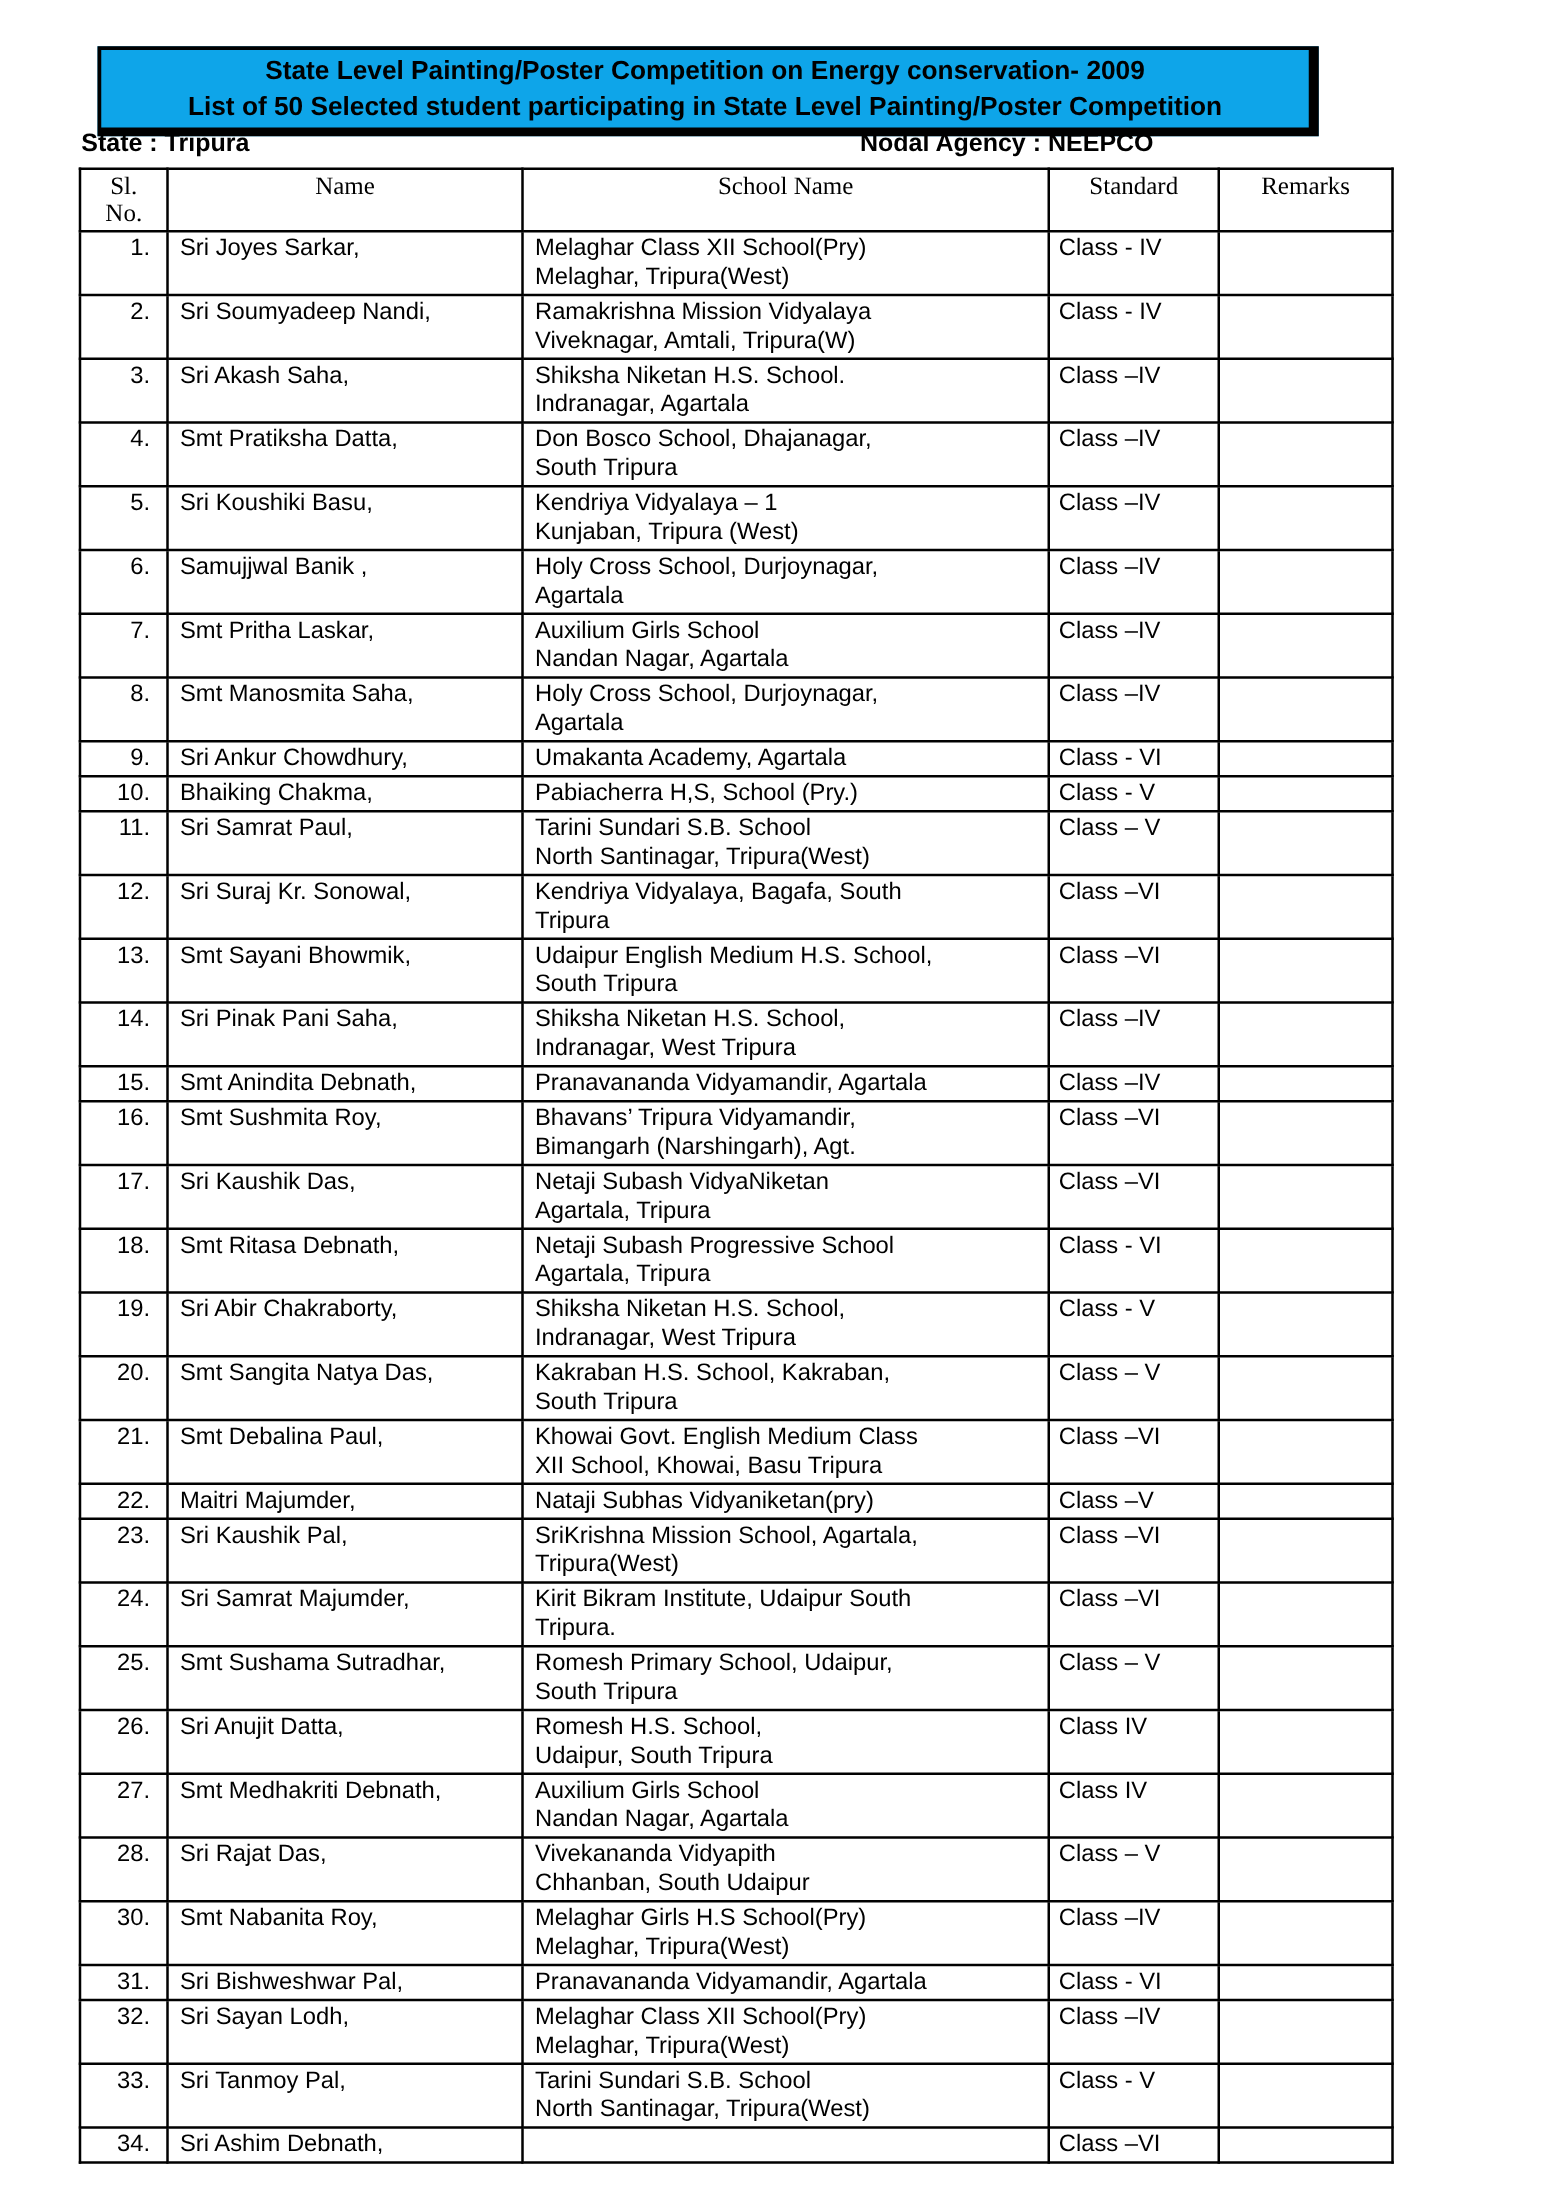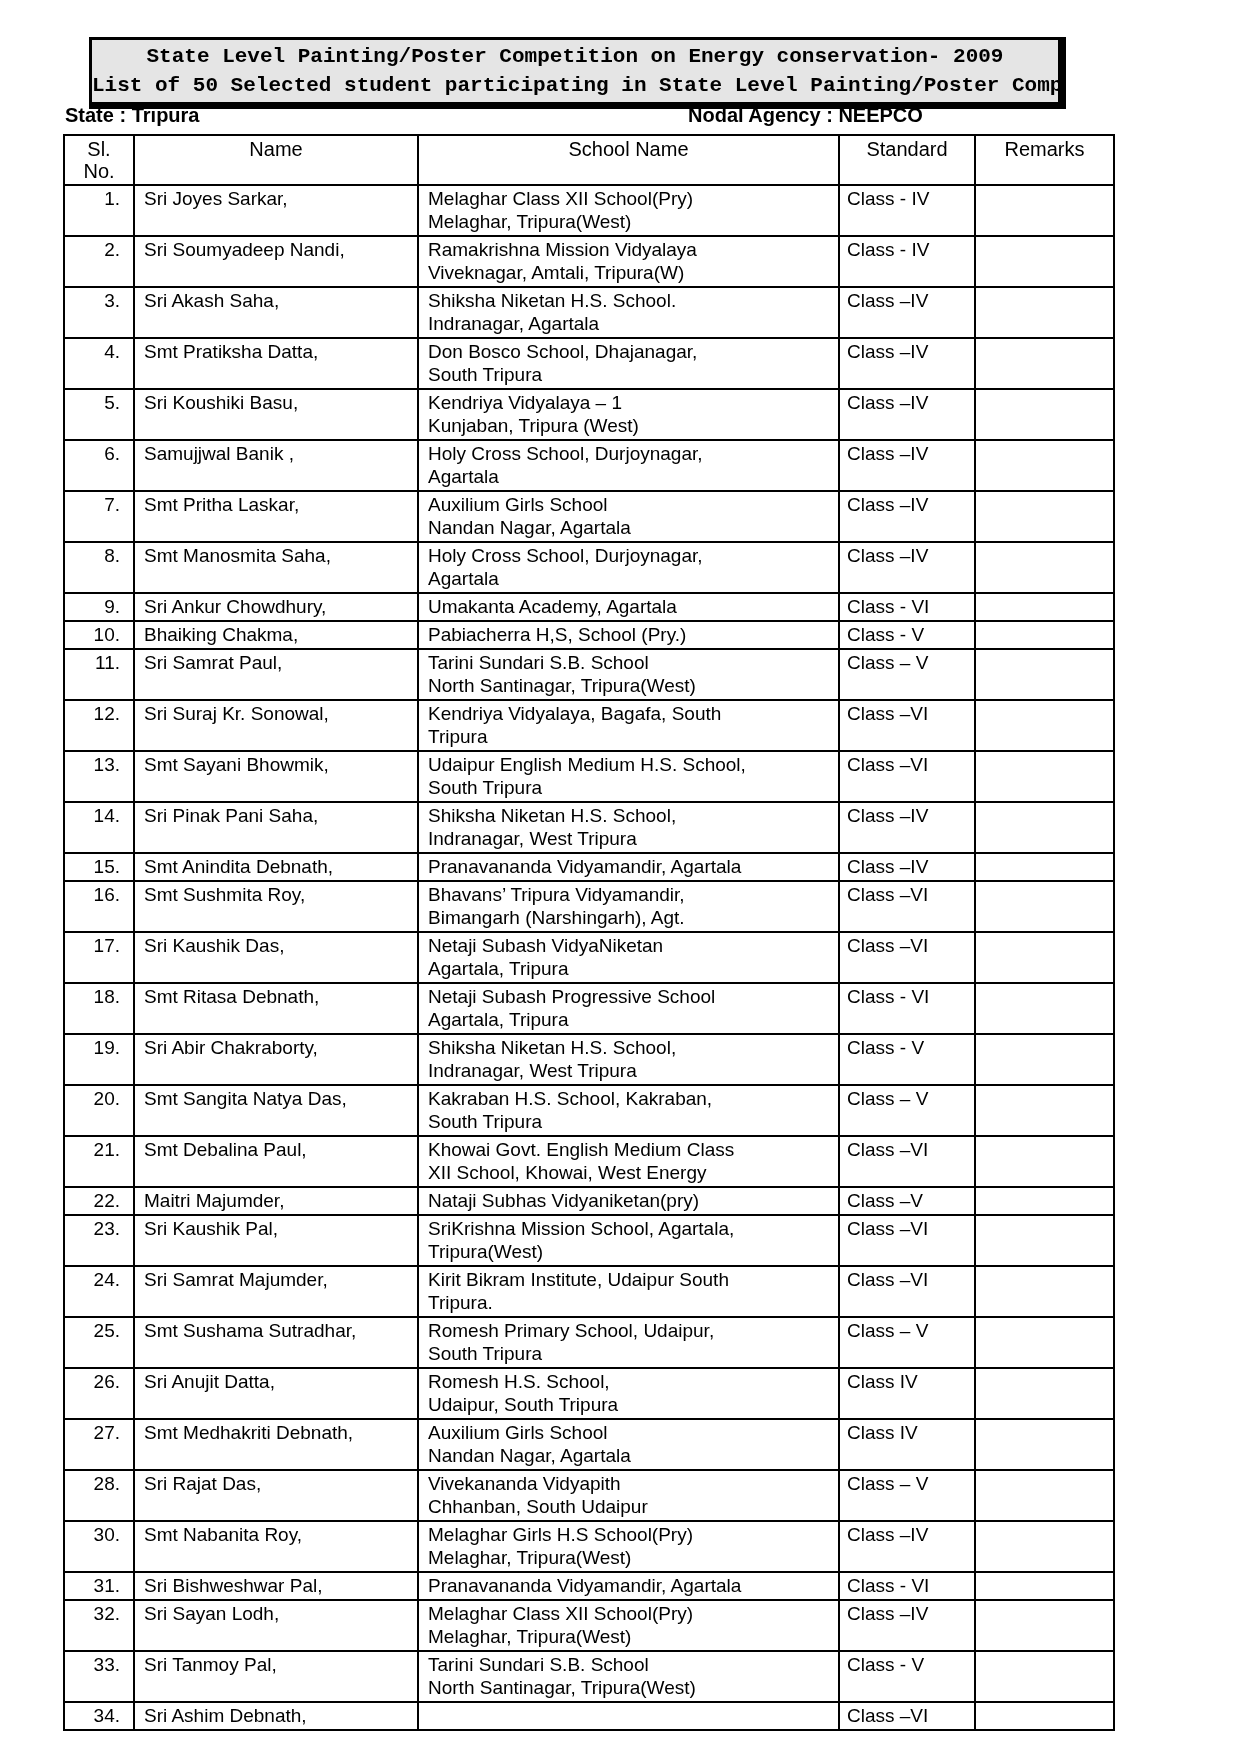--- a/index.html
+++ b/index.html
@@ -5,32 +5,31 @@
   html,body{margin:0;padding:0;}
   body{
     width:1240px;height:1754px;
     background:#ffffff;
     font-family:"Liberation Sans","DejaVu Sans",sans-serif;
     color:#000;
     position:relative;
   }
   .title-box{
     position:absolute;
-    left:89px;top:37px;
+    left:78px;top:37px;
     width:966px;
     height:60px;
-    background:#e5e5e5;
+    background:#0ea5e9;
     border-top:3px solid #000;
     border-left:3px solid #000;
     border-right:8px solid #000;
     border-bottom:7px solid #000;
     overflow:hidden;
     text-align:center;
     padding-top:2px;
-    font-family:Liberation Mono, monospace;
   }
   .title-line{
     font-size:21px;
     font-weight:bold;
     line-height:29px;
     white-space:nowrap;
   }
   .meta-row{
     position:absolute;
     left:0;top:104px;
@@ -61,20 +60,21 @@
   col.c-name{width:284px;}
   col.c-school{width:421px;}
   col.c-standard{width:136px;}
   col.c-remarks{width:139px;}
   th{
     font-weight:normal;
     font-size:20px;
     text-align:center;
     padding:2px 16px;
     line-height:22px;
+    font-family:Liberation Serif, serif;
   }
   th.h-sl{text-align:center;}
   td{
     font-size:19px;
     line-height:23px;
     padding:1px 6px 2px 6px;
   }
   td.sl{
     text-align:right;
     padding-right:13px;
@@ -316,21 +316,21 @@
             <span class="school-line">South Tripura</span>
           </td>
           <td class="standard">Class – V</td>
           <td class="remarks"></td>
         </tr>
         <tr>
           <td class="sl">21.</td>
           <td class="name">Smt Debalina Paul,</td>
           <td class="school">
             <span class="school-line">Khowai Govt. English Medium Class</span>
-            <span class="school-line">XII School, Khowai, West Energy</span>
+            <span class="school-line">XII School, Khowai, Basu Tripura</span>
           </td>
           <td class="standard">Class –VI</td>
           <td class="remarks"></td>
         </tr>
         <tr>
           <td class="sl">22.</td>
           <td class="name">Maitri Majumder,</td>
           <td class="school">
             <span class="school-line">Nataji Subhas Vidyaniketan(pry)</span>
           </td>

